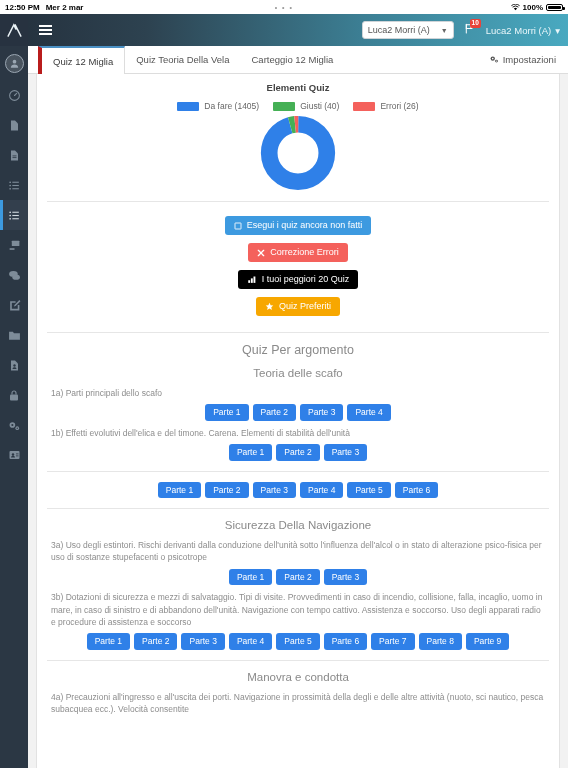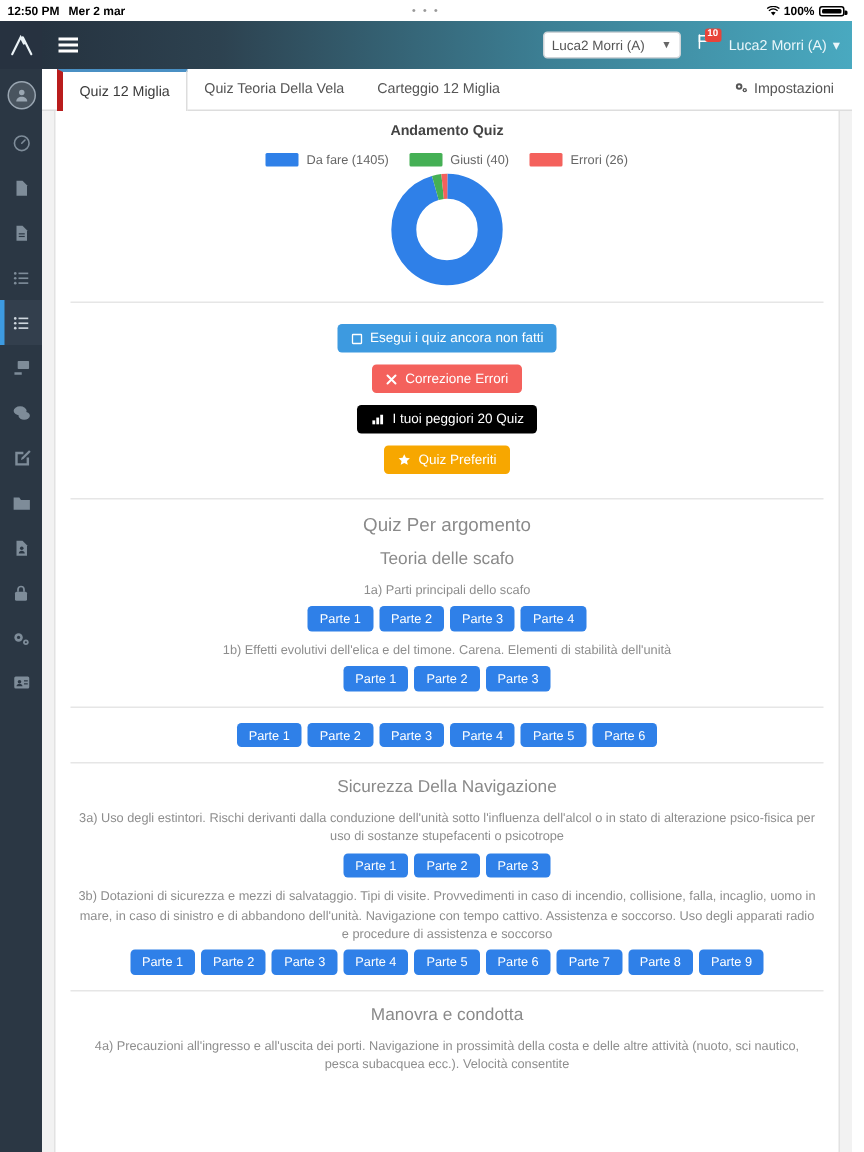--- a/index.html
+++ b/index.html
@@ -136,21 +136,21 @@
   }
   .btn-green { background: #46ad52; }
   .btn-red   { background: #f4615c; }
   .btn-blue  { background: #3d9ae0; }
   .btn-dark  { background: #000000; }
   .btn-amber { background: #f7a700; }
   .btn .ico { font-size: 9px; display: inline-flex; }
 
   .section-head { text-align: center; font-size: 12.5px; color: #8a8a8a; font-weight: normal; margin: 10px 0 8px; }
   .topic-head { text-align: center; font-size: 11.5px; color: #8a8a8a; margin: 10px 0 8px; }
-  .qtext { text-align: center; font-size: 8.5px; color: #8d8d8d; line-height: 1.45; margin: 6px 4px 5px; }
+  .qtext { font-size: 8.5px; color: #8d8d8d; line-height: 1.45; margin: 6px 4px 5px; }
   .parts { display: flex; flex-wrap: wrap; justify-content: center; gap: 4px; margin-bottom: 6px; }
   .part-btn {
     background: #2f80e8; color: #fff; font-size: 8.5px;
     padding: 4px 8px; border-radius: 3px; line-height: 1; border: none;
   }
 </style>
 </head>
 <body>
 
 <div id="app">
@@ -372,21 +372,21 @@
                 <circle cx="18" cy="17" r="3.4"></circle>
                 <circle cx="18" cy="17" r="1.3" fill="#fff"></circle>
               </svg>
           </span>
           <span>Impostazioni</span>
         </div>
       </div>
 
       <div class="content">
 
-        <div class="chart-title">Andamento Quiz</div>
+        <div class="chart-title">Elementi Quiz</div>
 
         <div class="legend">
           <div class="legend-item">
             <span class="legend-swatch" style="background:#2f80e8"></span>
             <span>Da fare (1405)</span>
           </div>
           <div class="legend-item">
             <span class="legend-swatch" style="background:#45b055"></span>
             <span>Giusti (40)</span>
           </div>
@@ -490,19 +490,19 @@
               <button class="part-btn">Parte 3</button>
               <button class="part-btn">Parte 4</button>
               <button class="part-btn">Parte 5</button>
               <button class="part-btn">Parte 6</button>
               <button class="part-btn">Parte 7</button>
               <button class="part-btn">Parte 8</button>
               <button class="part-btn">Parte 9</button>
             </div>
             <div class="hr"></div>
             <div class="topic-head">Manovra e condotta</div>
-            <div class="qtext">4a) Precauzioni all'ingresso e all'uscita dei porti. Navigazione in prossimità della costa e delle altre attività (nuoto, sci nautico, pesca subacquea ecc.). Velocità consentite</div>
+            <div class="qtext">4a) Precauzioni all'ingresso e all'uscita dei porti. Navigazione in prossimità della degli e delle altre attività (nuoto, sci nautico, pesca subacquea ecc.). Velocità consentite</div>
           </div>
 
       </div>
     </div>
   </div>
 </div>
 
 </body></html>

